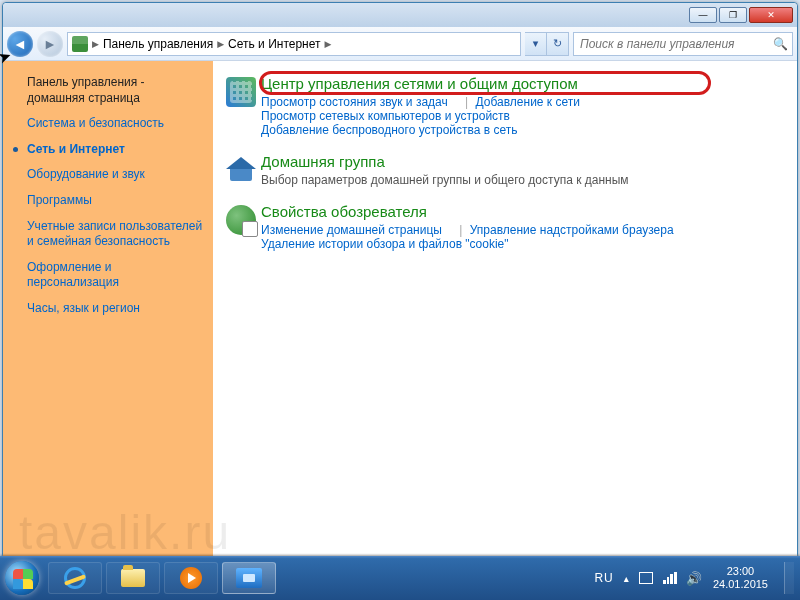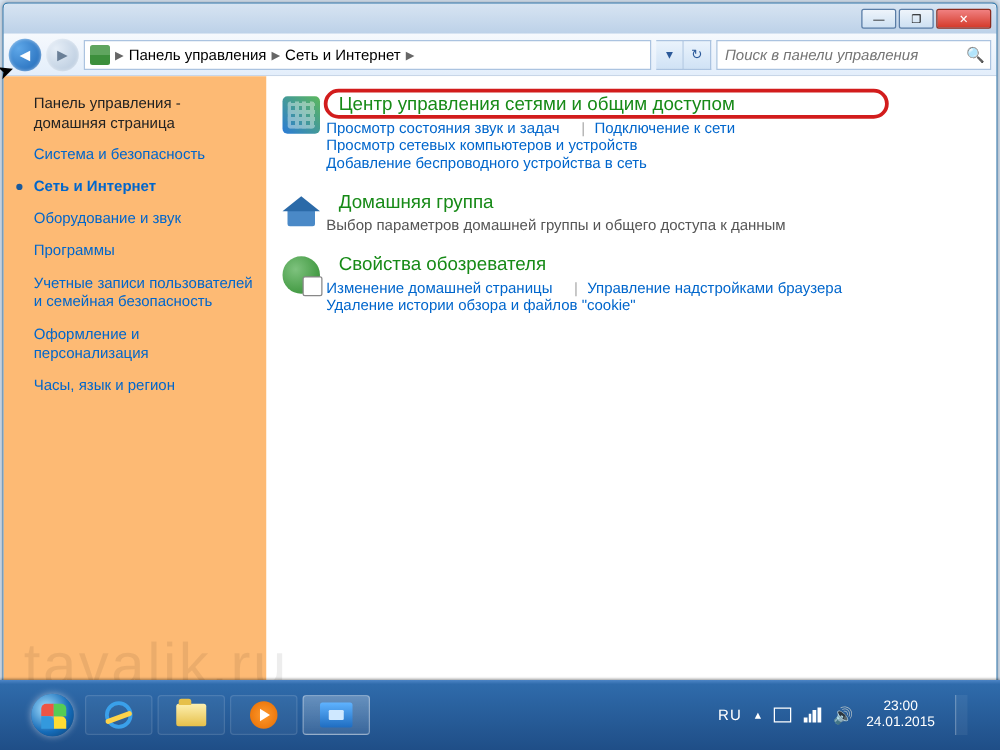--- a/index.html
+++ b/index.html
@@ -140,21 +140,21 @@
     width: 40px;
     display:flex; justify-content:center; align-items:flex-start;
     padding-top: 2px;
   }
   .section-icon .ic {
     width: 30px; height: 30px; position:relative;
   }
   .section-body { flex:1; }
   .section-title {
     color: #178a17; font-size: 15px;
-    margin-bottom: 3px; cursor:pointer; display:inline-block;margin-left:10px;
+    margin-bottom: 3px; cursor:pointer; display:inline-block;
   }
   .section-link {
     color: #0066cc; font-size: 12px;
     cursor:pointer; margin-right:10px;
   }
   .section-link.muted { color:#555; cursor:default; }
   .sep { color:#aaa; margin: 0 4px; }
   .highlight-oval {
     position:absolute;
     top: 10px; left: 46px;
@@ -186,24 +186,24 @@
     pointer-events:none;
     line-height: 1;
   }
   .cursor-img {
     position:absolute; top:47px; left:-2px;
     font-size:16px; color:#000; pointer-events:none;
     transform: rotate(-20deg);
   }
   
   .taskbar {
-    position:absolute; left:0; right:0; bottom:0; height:56px;
+    position:absolute; left:0; right:0; bottom:0; height:44px;
     background: linear-gradient(to bottom, #4d85c6 0%, #2f6bab 6%, #1f4e87 100%);
     display:flex; align-items:center;
-    padding: 0 20px;
+    padding: 0 0;
     box-shadow: 0 -1px 2px rgba(0,0,0,0.4);
   }
   .start {
     width:44px; height:36px; display:flex; align-items:center; justify-content:center;
     cursor:pointer;
   }
   .orb {
     width:34px; height:34px; border-radius:50%;
     background: radial-gradient(circle at 35% 35%, #a5e0ff, #146bb8 60%, #0a3b6e);
     position:relative;
@@ -305,21 +305,21 @@
       <div class="highlight-oval"></div>
 
       <div class="section">
         <div class="section-icon">
             <div class="ic ic-net"></div>
           </div>
         <div class="section-body">
           <span class="section-title">Центр управления сетями и общим доступом</span><br>
           <span class="section-link">Просмотр состояния звук и задач</span>
           <span class="sep">|</span>
-          <span class="section-link">Подключение к сети</span><br>
+          <span class="section-link">Добавление к сети</span><br>
           <span class="section-link">Просмотр сетевых компьютеров и устройств</span><br>
           <span class="section-link">Добавление беспроводного устройства в сеть</span>
         </div>
       </div>
 
       <div class="section">
         <div class="section-icon">
             <div class="ic ic-home"></div>
           </div>
         <div class="section-body">

